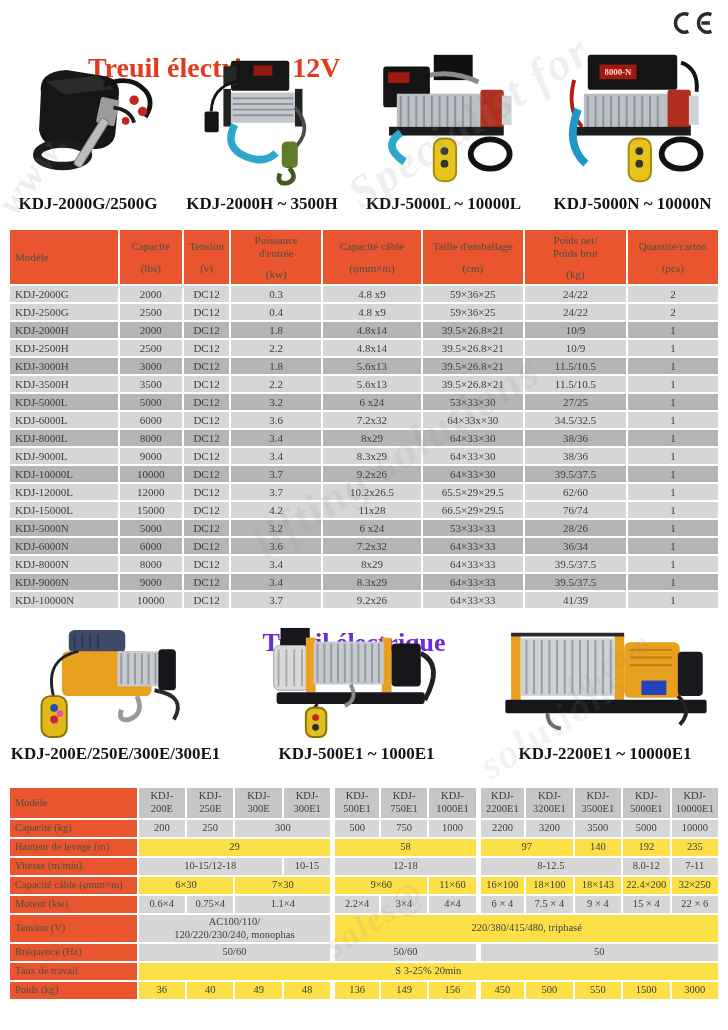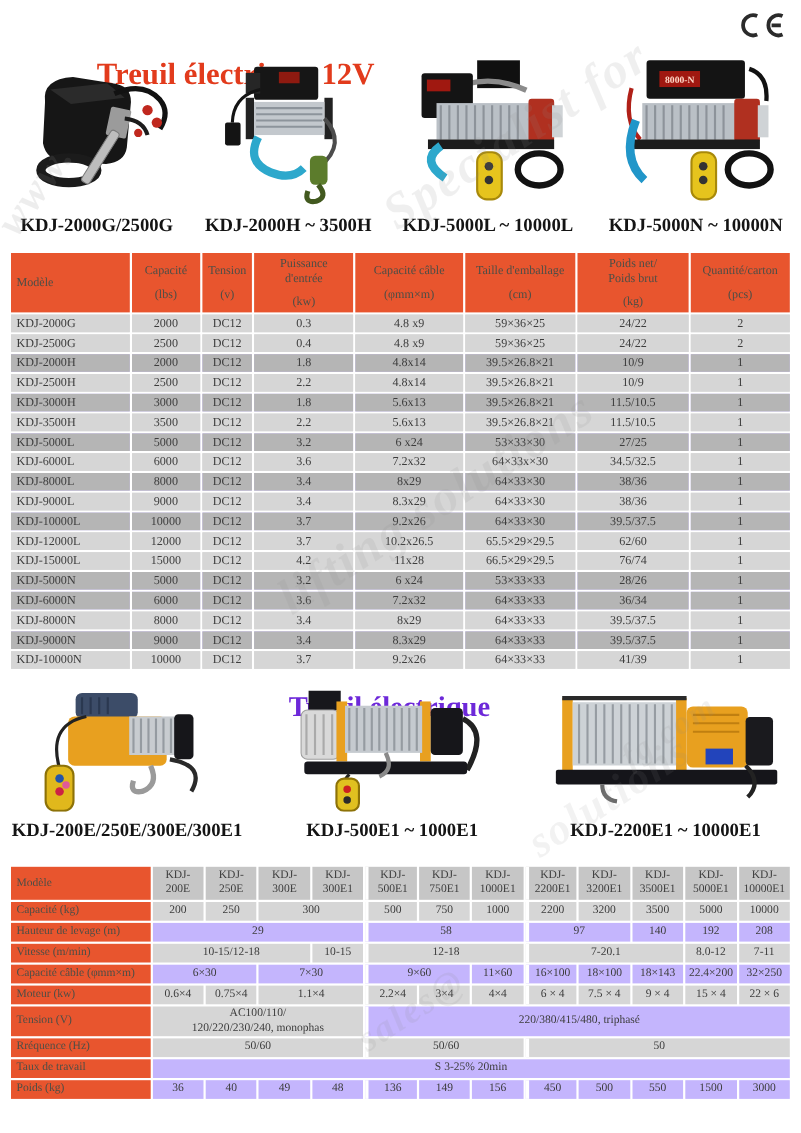--- a/index.html
+++ b/index.html
@@ -27,21 +27,21 @@
   .products{position:absolute;left:8px;width:712px;display:flex;justify-content:space-between;align-items:flex-end;}
   .products1{top:50px;}
   .products2{top:626px;}
   figure{margin:0;text-align:center;}
   figcaption{font-weight:bold;font-size:17px;color:#141414;margin-top:2px;white-space:nowrap;}
 
   
   table{border-collapse:separate;border-spacing:2px;table-layout:fixed;position:absolute;left:8px;width:712px;}
   td,th{font-weight:normal;text-align:center;vertical-align:middle;padding:1px 2px;overflow:hidden;}
   .shade-l{background:#d6d6d6;}
-  .shade-d{background:#c4b5fd;}
+  .shade-d{background:#fde047;}
   .shade-m{background:#c6c6c6;}
   tr.shade-l td{background:#d6d6d6;}
   tr.shade-d td{background:#b5b5b5;}
 
   
   #table1{top:228px;font-size:11px;}
   #table1 thead th{background:#e8552e;color:#4e4e46;height:52px;vertical-align:middle;}
   #table1 thead th.first{text-align:left;padding-left:5px;}
   #table1 thead .hl{white-space:pre-line;line-height:1.15;}
   #table1 thead .hu{margin-top:9px;}
@@ -571,28 +571,28 @@
           <td class="shade-l">5000</td>
           <td class="shade-l">10000</td>
         </tr>
         <tr>
           <td class="rowlabel">Hauteur de levage (m)</td>
           <td class="shade-d" colspan="4">29</td>
           <td class="shade-d gstart" colspan="3">58</td>
           <td class="shade-d gstart" colspan="2">97</td>
           <td class="shade-d">140</td>
           <td class="shade-d">192</td>
-          <td class="shade-d">208</td>
+          <td class="shade-d">235</td>
         </tr>
         <tr>
           <td class="rowlabel">Vitesse (m/min)</td>
           <td class="shade-l" colspan="3">10-15/12-18</td>
           <td class="shade-l">10-15</td>
           <td class="shade-l gstart" colspan="3">12-18</td>
-          <td class="shade-l gstart" colspan="3">7-20.1</td>
+          <td class="shade-l gstart" colspan="3">8-12.5</td>
           <td class="shade-l">8.0-12</td>
           <td class="shade-l">7-11</td>
         </tr>
         <tr>
           <td class="rowlabel">Capacité câble (φmm×m)</td>
           <td class="shade-d" colspan="2">6×30</td>
           <td class="shade-d" colspan="2">7×30</td>
           <td class="shade-d gstart" colspan="2">9×60</td>
           <td class="shade-d">11×60</td>
           <td class="shade-d gstart">16×100</td>

